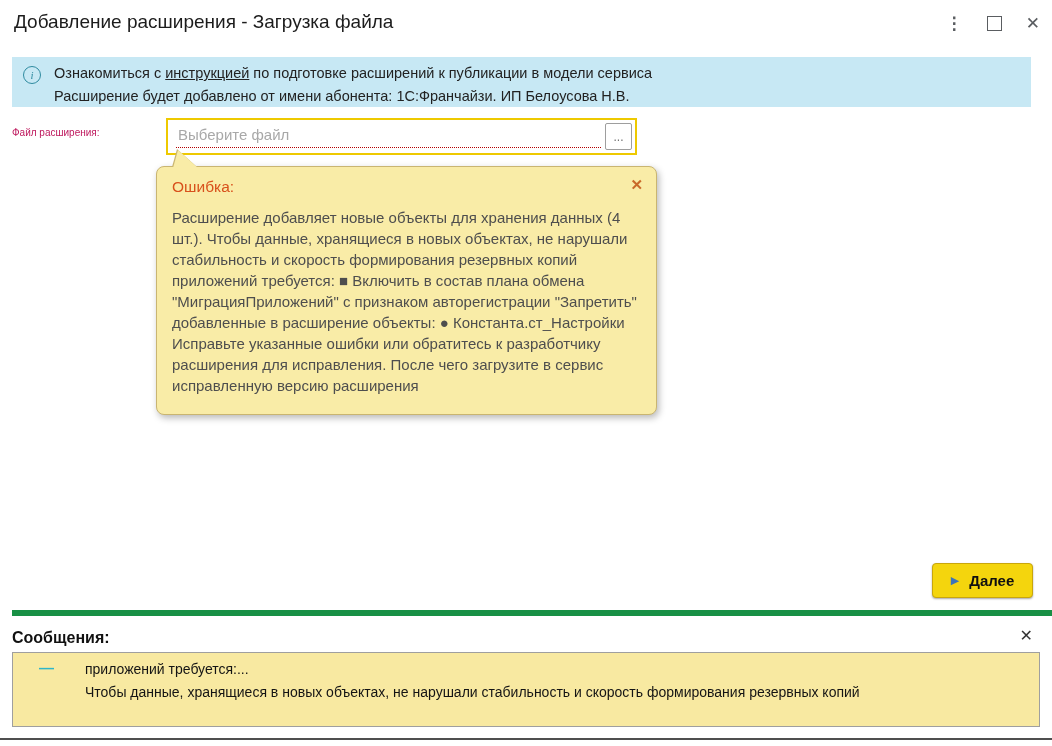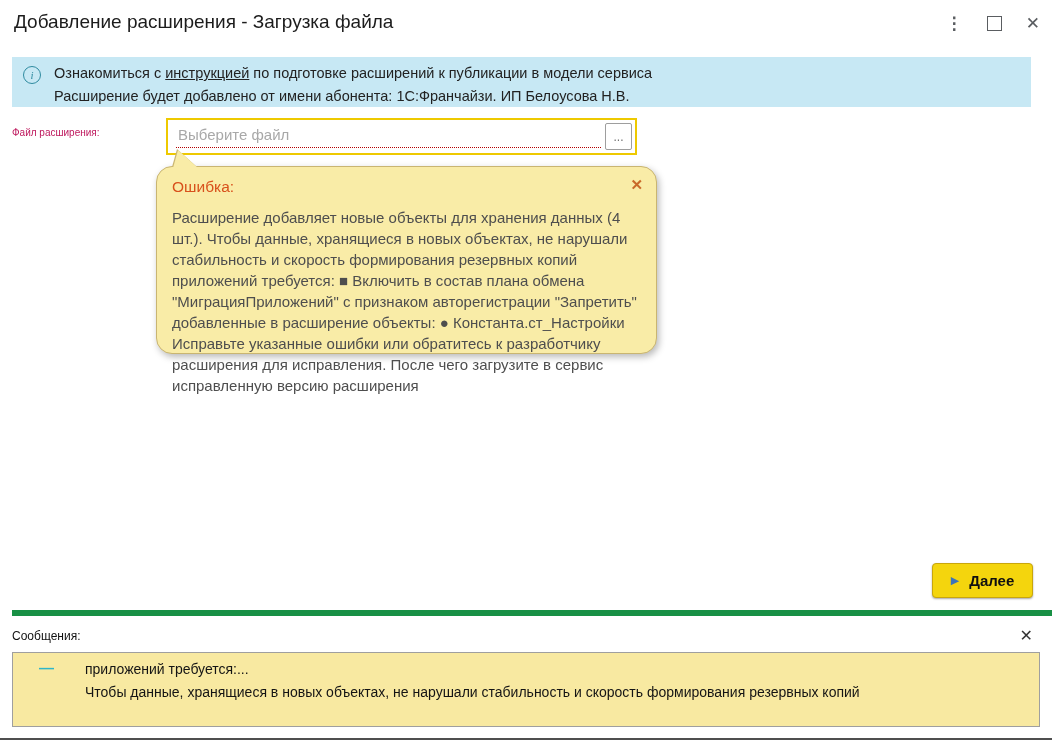--- a/index.html
+++ b/index.html
@@ -27,39 +27,39 @@
   .input-group{position:absolute;left:166px;top:118px;width:471px;height:37px;box-sizing:border-box;
                border:2px solid #eec900;background:#fff;display:flex;align-items:stretch;}
   .input-wrap{flex:1;margin:2px 4px 5px 8px;border-bottom:1px dotted #b40000;display:flex;align-items:center;}
   .file-input{border:none;outline:none;width:100%;font-size:15px;color:#333;background:transparent;
               font-family:"Liberation Sans",sans-serif;}
   .file-input::placeholder{color:#a8a8a8;}
   .browse-btn{align-self:center;width:27px;height:27px;margin-right:3px;background:#fff;border:1px solid #9e9e9e;
               border-radius:2px;color:#6f6f6f;font-size:12px;line-height:10px;cursor:pointer;}
 
   
-  .tooltip{position:absolute;left:156px;top:166px;width:501px;height:188px;background:#f9eca7;
-           border:1px solid #c9b571;border-radius:16px;box-shadow:2px 3px 7px rgba(0,0,0,.28);box-sizing:border-box;}
+  .tooltip{position:absolute;left:156px;top:166px;width:501px;height:249px;background:#f9eca7;
+           border:1px solid #c9b571;border-radius:8px;box-shadow:2px 3px 7px rgba(0,0,0,.28);box-sizing:border-box;}
   .tooltip-arrow{position:absolute;left:16px;top:-17px;width:0;height:0;
                  border-left:5px solid transparent;border-right:20px solid transparent;
                  border-bottom:18px solid #f9eca7;filter:drop-shadow(-1px -1px 0 #c9b571);}
   .tooltip-title{position:absolute;left:15px;top:11px;font-size:15.5px;color:#d8511c;}
   .tooltip-close{position:absolute;right:13px;top:9px;font-size:15px;font-weight:bold;color:#c96a2a;cursor:pointer;}
   .tooltip-body{position:absolute;left:15px;top:40px;width:470px;font-size:15px;line-height:21px;color:#4e4e4e;}
 
   
   .next-btn{position:absolute;left:932px;top:563px;width:99px;height:33px;background:#f4d50d;
             border:1px solid #c9a60c;border-radius:4px;box-shadow:0 1px 2px rgba(0,0,0,.35);
             display:flex;align-items:center;justify-content:center;gap:10px;cursor:pointer;}
   .next-arrow{color:#3c74b9;font-size:11px;}
   .next-label{font-size:15px;font-weight:bold;color:#101010;}
 
   
   .green-bar{position:absolute;left:12px;right:0;top:610px;height:6px;background:#189045;}
-  .messages-header{position:absolute;left:12px;top:629px;font-size:12px;font-weight:normal;color:#111;}
+  .messages-header{position:absolute;left:12px;top:629px;font-size:16px;font-weight:bold;color:#111;}
   .messages-close{position:absolute;right:19px;top:626px;font-size:16px;color:#333;cursor:pointer;}
   .message-box{position:absolute;left:12px;top:652px;width:1028px;height:75px;box-sizing:border-box;
                background:#f8e9a1;border:1px solid #9f9f9f;cursor:pointer;}
   .msg-marker{position:absolute;left:26px;top:6px;color:#2eb6c9;font-weight:bold;font-size:15px;}
   .msg-text{margin:5px 20px 0 72px;font-size:14px;line-height:23px;color:#141414;}
   .bottom-line{position:absolute;left:0;right:0;top:738px;height:2px;background:#4f4f4f;}
 </style>
 </head>
 <body>
 

